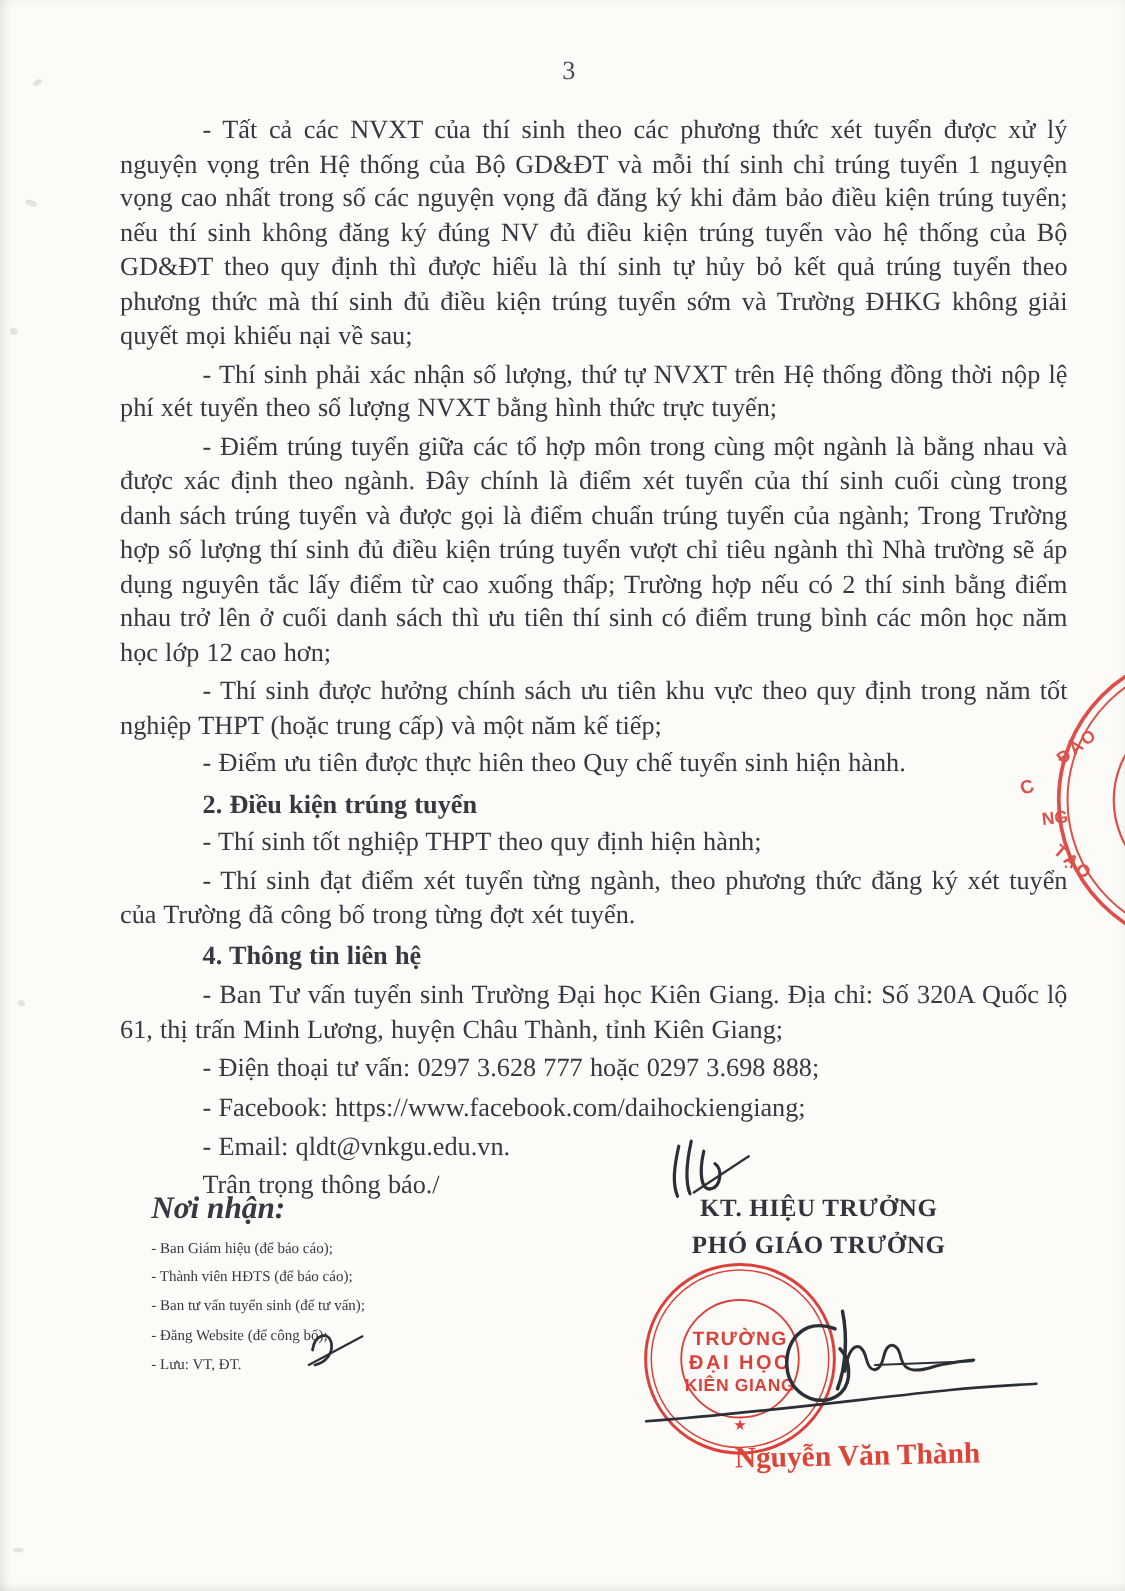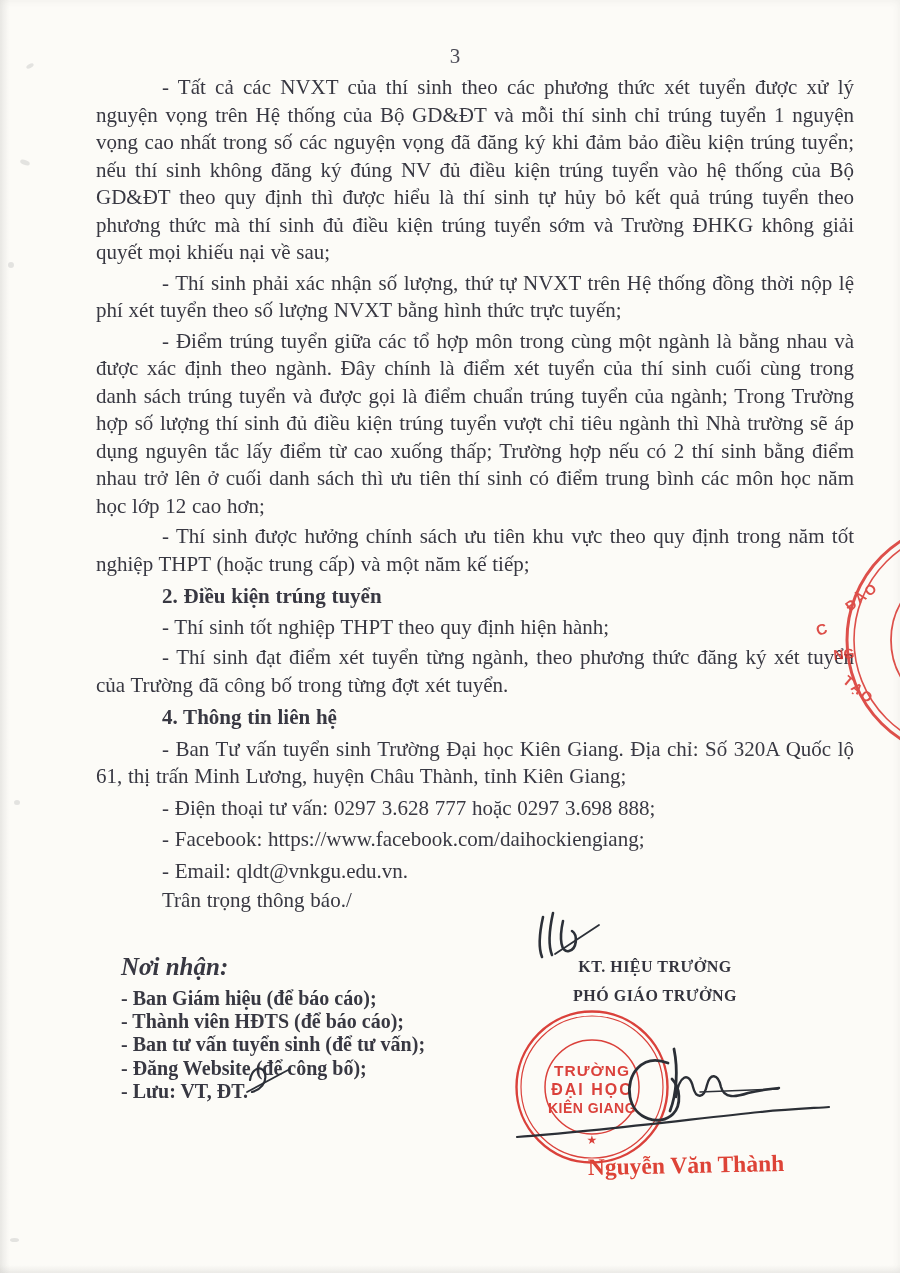--- a/index.html
+++ b/index.html
@@ -10,34 +10,34 @@
     color:#383842;
     box-shadow:inset 0 0 8px rgba(60,60,60,.08);
   }
   .page::before{content:"";position:absolute;left:0;top:0;bottom:0;width:10px;
     background:linear-gradient(90deg,rgba(120,120,120,.10),rgba(120,120,120,0));pointer-events:none;}
   .page::after{content:"";position:absolute;left:0;right:0;bottom:0;height:8px;
     background:linear-gradient(0deg,rgba(120,120,120,.08),rgba(120,120,120,0));pointer-events:none;}
 
   .pagenum{position:absolute;top:44px;left:0;width:910px;text-align:center;font-size:21px;color:#4a4a55;}
 
-  .body-text{position:absolute;left:96px;top:74px;width:758px;font-size:21px;line-height:27.5px;
+  .body-text{position:absolute;left:96px;top:90px;width:758px;font-size:21px;line-height:27.5px;
     text-align:justify;word-spacing:.5px;}
   .body-text p{margin:0;text-indent:66px;}
   .body-text p.gap{margin-top:3px;}
   .body-text p.heading{font-weight:bold;margin-top:5px;margin-bottom:3px;}
   .body-text p.contact{margin-top:4px;}
   .body-text p.closing{text-align:left;margin-top:2px;}
 
   .recipients{position:absolute;left:121px;top:953px;width:340px;}
   .recipients .title{font-weight:bold;font-style:italic;font-size:25px;margin-bottom:6px;}
-  .recipients .item{font-size:20px;line-height:23.2px;font-weight:bold;}
+  .recipients .item{font-size:12px;line-height:23.2px;}
 
   .sig-titles{position:absolute;left:488px;top:953px;width:334px;text-align:center;
-    font-weight:bold;font-size:16px;line-height:28.5px;letter-spacing:.5px;color:#33333d;}
+    font-weight:bold;font-size:20px;line-height:28.5px;letter-spacing:.5px;color:#33333d;}
 
   .signer{position:absolute;left:553px;top:1152px;width:266px;text-align:center;
     font-weight:bold;font-size:23.5px;color:#dd4337;transform:rotate(-1.2deg);}
 
   .stamp-svg{position:absolute;left:513px;top:1008px;width:158px;height:158px;opacity:.92;}
   .stamp-frag{position:absolute;left:790px;top:500px;width:110px;height:280px;opacity:.85;}
   .ink{position:absolute;pointer-events:none;}
   .sig-ink{left:480px;top:1035px;width:370px;height:120px;}
   .init-ink{left:525px;top:905px;width:80px;height:60px;}
   .luu-ink{left:238px;top:1058px;width:60px;height:42px;}
@@ -56,20 +56,21 @@
 
 <div class="page">
 
   <div class="pagenum">3</div>
 
   <div class="body-text">
     <p>- Tất cả các NVXT của thí sinh theo các phương thức xét tuyển được xử lý nguyện vọng trên Hệ thống của Bộ GD&amp;ĐT và mỗi thí sinh chỉ trúng tuyển 1 nguyện vọng cao nhất trong số các nguyện vọng đã đăng ký khi đảm bảo điều kiện trúng tuyển; nếu thí sinh không đăng ký đúng NV đủ điều kiện trúng tuyển vào hệ thống của Bộ GD&amp;ĐT theo quy định thì được hiểu là thí sinh tự hủy bỏ kết quả trúng tuyển theo phương thức mà thí sinh đủ điều kiện trúng tuyển sớm và Trường ĐHKG không giải quyết mọi khiếu nại về sau;</p>
     <p class="gap">- Thí sinh phải xác nhận số lượng, thứ tự NVXT trên Hệ thống đồng thời nộp lệ phí xét tuyển theo số lượng NVXT bằng hình thức trực tuyến;</p>
     <p class="gap">- Điểm trúng tuyển giữa các tổ hợp môn trong cùng một ngành là bằng nhau và được xác định theo ngành. Đây chính là điểm xét tuyển của thí sinh cuối cùng trong danh sách trúng tuyển và được gọi là điểm chuẩn trúng tuyển của ngành; Trong Trường hợp số lượng thí sinh đủ điều kiện trúng tuyển vượt chỉ tiêu ngành thì Nhà trường sẽ áp dụng nguyên tắc lấy điểm từ cao xuống thấp; Trường hợp nếu có 2 thí sinh bằng điểm nhau trở lên ở cuối danh sách thì ưu tiên thí sinh có điểm trung bình các môn học năm học lớp 12 cao hơn;</p>
     <p class="gap">- Thí sinh được hưởng chính sách ưu tiên khu vực theo quy định trong năm tốt nghiệp THPT (hoặc trung cấp) và một năm kế tiếp;</p>
+    <p class="gap">- Điểm ưu tiên được thực hiên theo Quy chế tuyển sinh hiện hành.</p>
     <p class="heading">2. Điều kiện trúng tuyển</p>
     <p>- Thí sinh tốt nghiệp THPT theo quy định hiện hành;</p>
     <p class="gap">- Thí sinh đạt điểm xét tuyển từng ngành, theo phương thức đăng ký xét tuyển của Trường đã công bố trong từng đợt xét tuyển.</p>
     <p class="heading">4. Thông tin liên hệ</p>
     <p class="contact">- Ban Tư vấn tuyển sinh Trường Đại học Kiên Giang. Địa chỉ: Số 320A Quốc lộ 61, thị trấn Minh Lương, huyện Châu Thành, tỉnh Kiên Giang;</p>
     <p class="contact">- Điện thoại tư vấn: 0297 3.628 777 hoặc 0297 3.698 888;</p>
     <p class="contact">- Facebook: https://www.facebook.com/daihockiengiang;</p>
     <p class="contact">- Email: qldt@vnkgu.edu.vn.</p>
     <p class="closing">Trân trọng thông báo./</p>
   </div>

